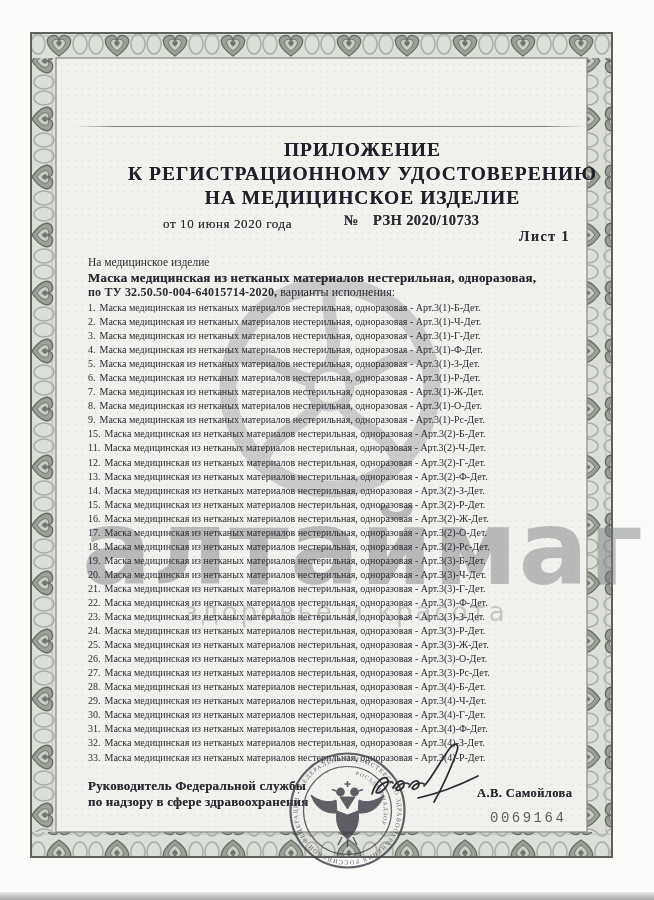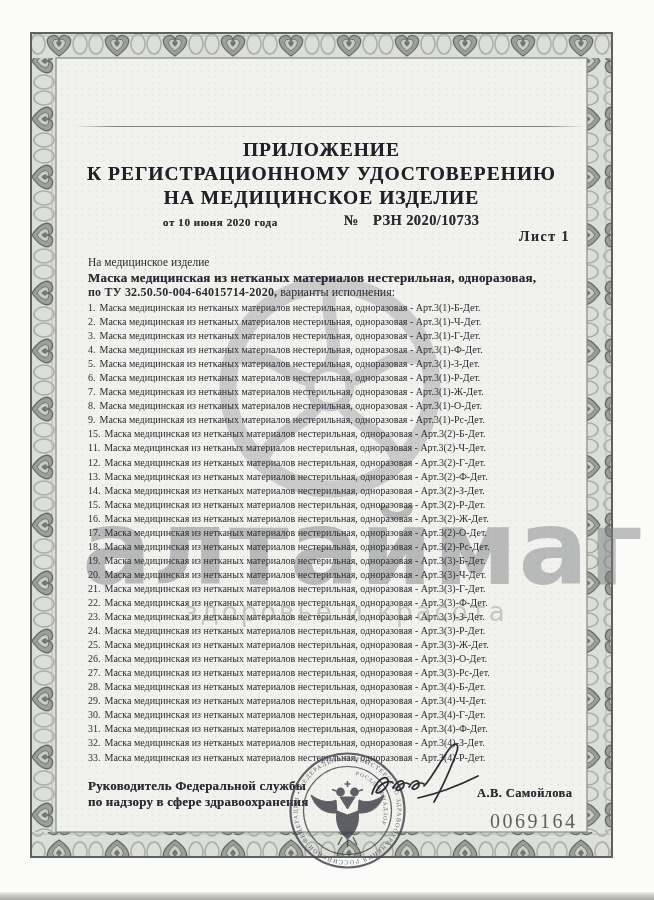--- a/index.html
+++ b/index.html
@@ -20,36 +20,36 @@
     background-size:7px 6px;
   }
   .frame-svg{position:absolute;left:30px;top:32px;}
   
   .abs{position:absolute;}
   .org-header{left:56px;top:88px;width:531px;text-align:center;
     font-size:11.5px;letter-spacing:1.3px;color:#33333c;line-height:14px;}
   .divider{left:74px;top:126px;width:512px;height:1px;
     background:linear-gradient(90deg,rgba(120,120,120,0),rgba(110,112,112,.85) 8%,rgba(110,112,112,.85) 92%,rgba(120,120,120,0));}
   .doc-title{left:56px;top:138px;width:531px;text-align:center;
-    font-weight:bold;font-size:19.5px;line-height:24px;letter-spacing:1px;color:#20202a;}
-  .meta-date{left:163px;top:216px;font-weight:bold;font-size:11px;letter-spacing:.6px;text-align:center;}
+    font-weight:bold;font-size:19.5px;line-height:24px;letter-spacing:1px;color:#20202a;padding-left:41px;}
+  .meta-date{left:163px;top:216px;font-weight:normal;font-size:13px;letter-spacing:.6px;text-align:center;}
   .meta-no{left:344px;top:212px;font-weight:bold;font-size:14.5px;letter-spacing:.4px;text-align:right;}
   .meta-no .no-sign{margin-right:14px;}
   .sheet{left:519px;top:229px;font-weight:bold;font-size:14px;letter-spacing:1.5px;}
   .intro{left:88px;top:256px;font-size:11.5px;}
   .prod-name{left:88px;top:270px;font-size:13px;font-weight:bold;letter-spacing:.2px;}
   .prod-tu{left:88px;top:285px;font-size:12px;}
   .prod-tu b{letter-spacing:.2px;}
   .items{left:88px;top:301px;width:500px;font-size:10px;}
   .items .item-line{height:14.05px;line-height:14.05px;white-space:nowrap;}
   .items .num{margin-right:4px;}
   .sign-role{left:88px;top:778px;font-weight:bold;font-size:13px;line-height:15.5px;letter-spacing:.2px;}
   .sign-name{left:477px;top:786px;font-weight:bold;font-size:12.5px;letter-spacing:.4px;}
-  .serial{left:490px;top:810px;font-family:Liberation Serif, serif;
-    font-size:20px;letter-spacing:2.5px;color:#5e5e60;}
+  .serial{left:490px;top:810px;font-family:Liberation Mono, monospace;
+    font-size:14px;letter-spacing:2.5px;color:#5e5e60;}
   
   .wm-circle{left:213px;top:270px;opacity:.32;}
   .wm-big{left:54px;top:498px;width:560px;overflow:hidden;white-space:nowrap;
     font-family:"DejaVu Sans","Liberation Sans",sans-serif;font-weight:bold;
     font-size:103px;line-height:100px;letter-spacing:1px;color:rgba(122,124,128,.48);padding-left:28px;}
   .wm-small{left:184px;top:597px;font-family:"DejaVu Sans","Liberation Sans",sans-serif;
     font-size:26px;letter-spacing:3px;color:rgba(128,130,134,.38);}
   
   .stamp{left:284px;top:747px;opacity:.82;filter:blur(.3px);}
   .autograph{left:366px;top:736px;}

